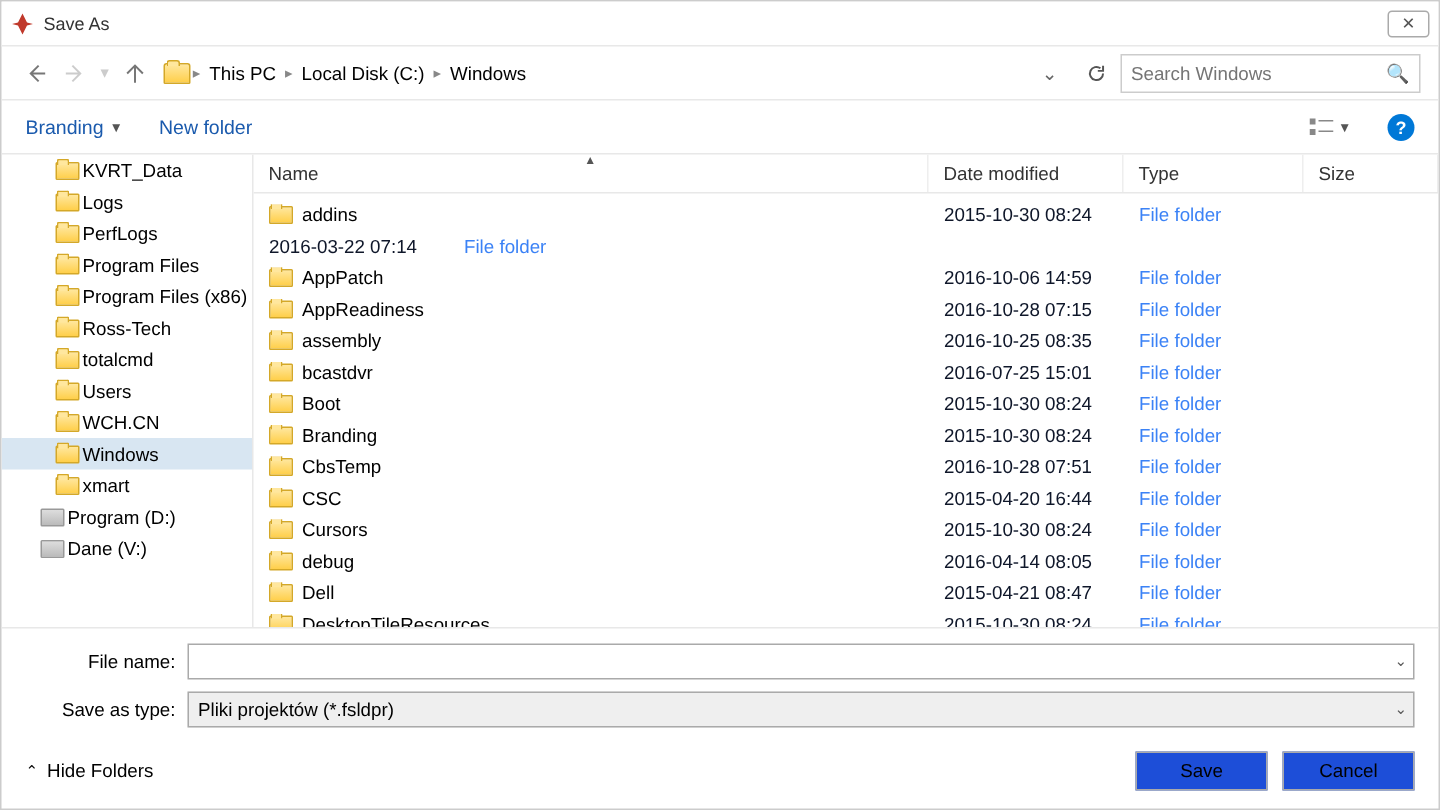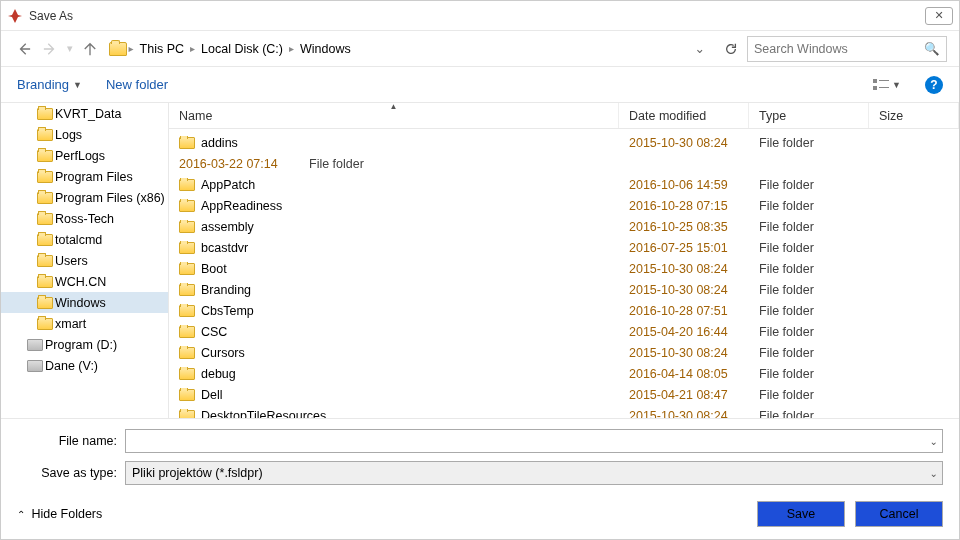--- a/index.html
+++ b/index.html
@@ -52,22 +52,22 @@
 .listheader .col { display:flex; align-items:center; padding:0 10px; border-right:1px solid #eee; cursor:pointer; }
 .listheader .col.name { flex:1; position:relative; }
 .listheader .col.name .sortind { position:absolute; left:50%; top:-1px; transform:translateX(-50%); font-size:8px; color:#555; }
 .listheader .col.date { width:130px; }
 .listheader .col.type { width:120px; }
 .listheader .col.size { width:90px; }
 .listbody { flex:1; overflow-y:auto; font-size:12.5px; }
 .row { display:flex; height:21px; align-items:flex-end; cursor:pointer; }
 .row .cell { padding:0 10px; overflow:hidden; white-space:nowrap; }
 .row .cell.name { flex:1; display:flex; align-items:center; gap:6px; }
-.row .cell.date { width:130px; color:#a16207; }
-.row .cell.type { width:120px; color:#404040; }
+.row .cell.date { width:130px; color:#0f172a; }
+.row .cell.type { width:120px; color:#3b82f6; }
 .row .cell.size { width:90px; }
 .row .ficon { width:16px; height:12px; background: linear-gradient(#ffe79e,#ffcf4a); border:1px solid #d4a828; border-radius:1px; position:relative; flex-shrink:0; }
 .row .ficon::before { content:""; position:absolute; top:-3px; left:0; width:6px; height:3px; background:#ffe79e; border:1px solid #d4a828; border-bottom:none; border-radius:1px 1px 0 0; }
 .listbody::-webkit-scrollbar { width:16px; }
 .listbody::-webkit-scrollbar-track { background:#f0f0f0; }
 .listbody::-webkit-scrollbar-thumb { background:#c2c2c2; border:3px solid #f0f0f0; border-radius:8px; }
 
 
 .bottom { border-top:1px solid #e8e8e8; padding:10px 16px 12px; display:flex; flex-direction:column; gap:8px; font-size:12.5px; }
 .formrow { display:flex; align-items:center; gap:8px; }

